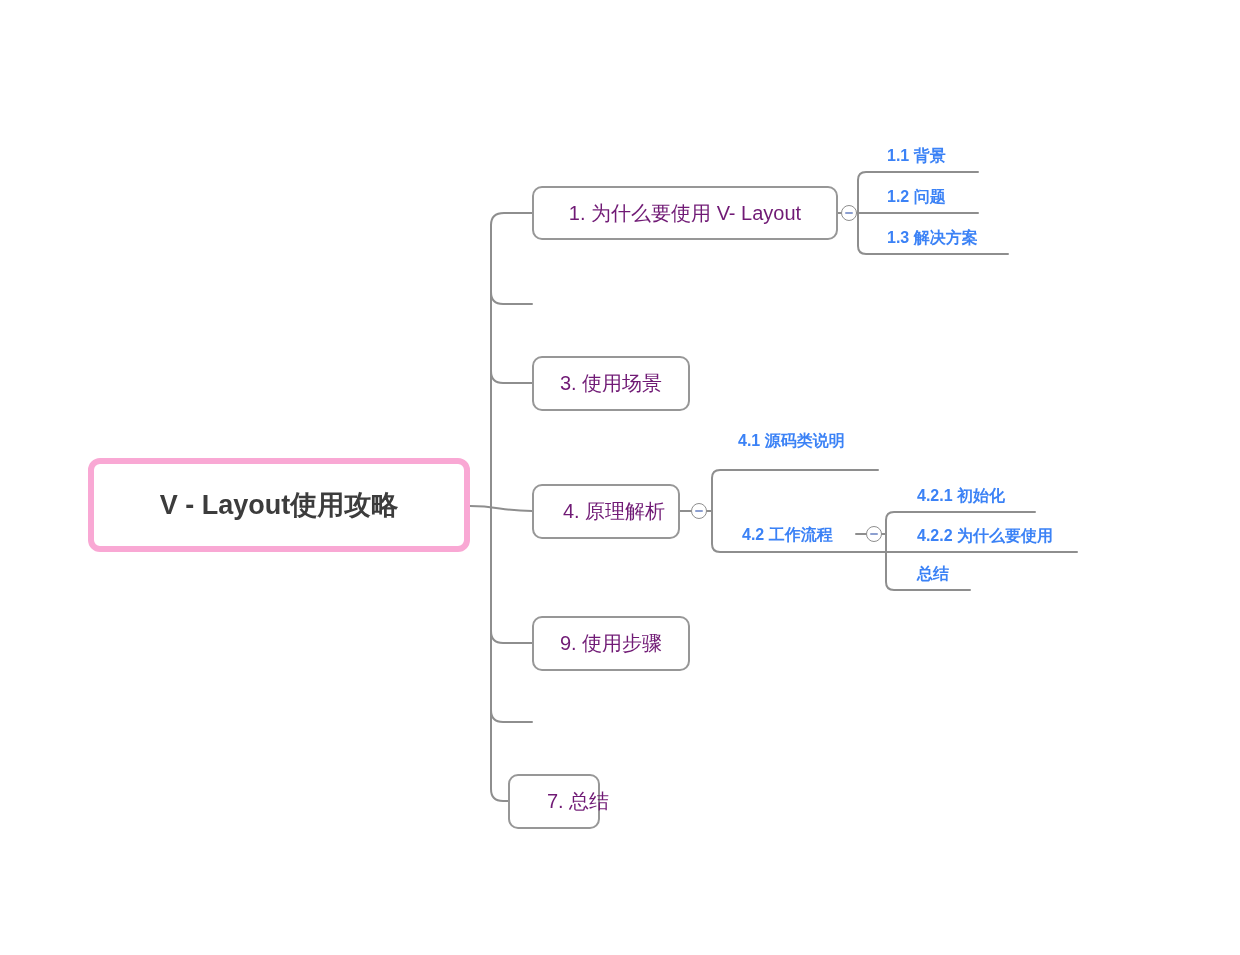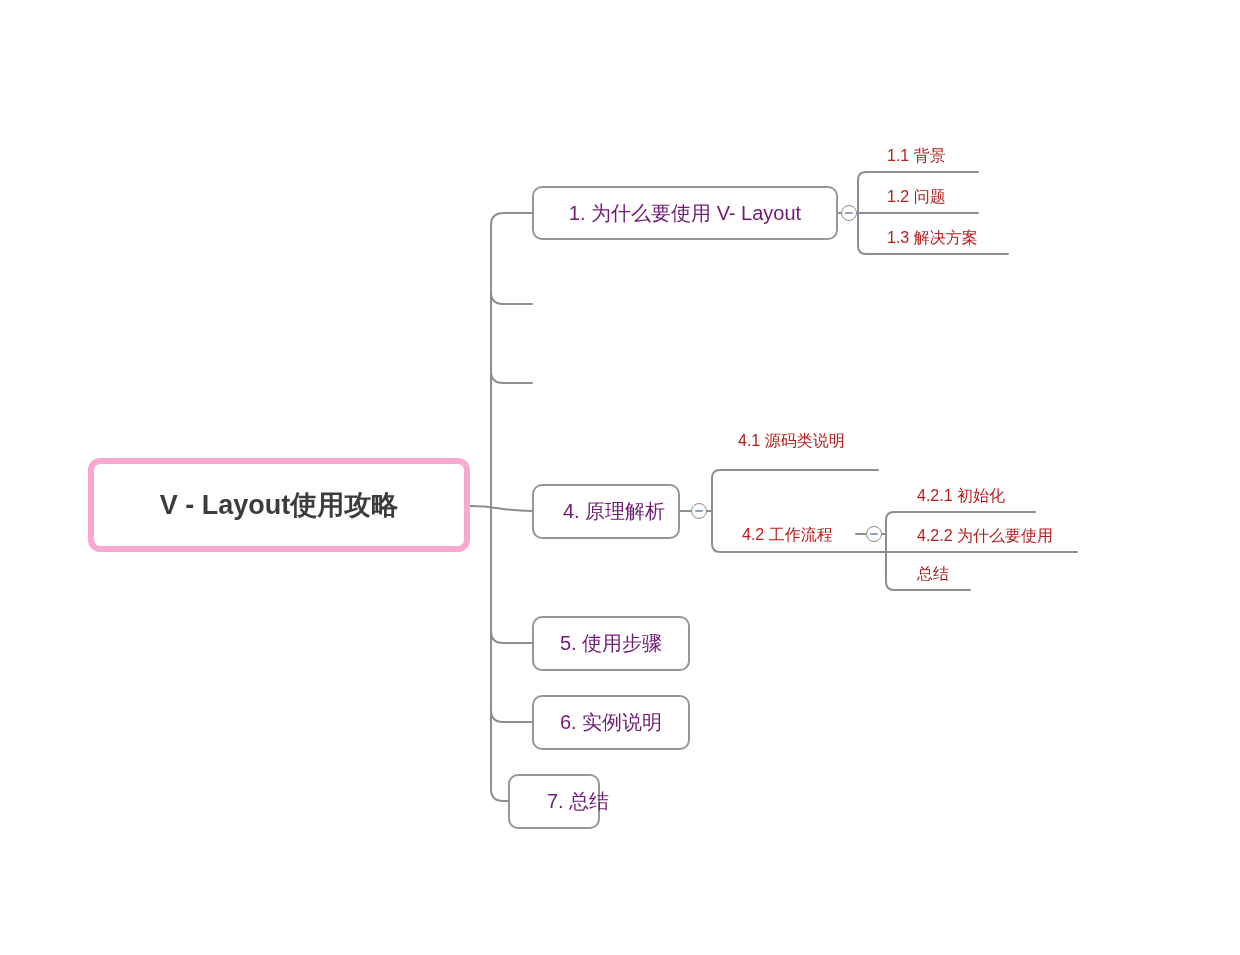--- a/index.html
+++ b/index.html
@@ -29,21 +29,21 @@
   }
   .n1 { left:532px; top:186px; width:306px; height:54px; }
   .n2 { left:532px; top:276px; width:112px; height:55px; }
   .n3 { left:532px; top:356px; width:158px; height:55px; }
   .n4 { left:532px; top:484px; width:148px; height:55px;padding-left:16px; }
   .n5 { left:532px; top:616px; width:158px; height:55px; }
   .n6 { left:532px; top:695px; width:158px; height:55px; }
   .n7 { left:508px; top:774px; width:92px; height:55px;padding-left:48px; }
 
   .line-node {
-    position:absolute; font-size:16px; font-weight:400; color:#b91c1c;
+    position:absolute; font-size:16px; font-weight:700; color:#3b82f6;
     line-height:18px; white-space:nowrap;
   }
   .c11 { left:887px; top:147px; }
   .c12 { left:887px; top:188px; }
   .c13 { left:887px; top:229px; }
   .c41 { left:738px; top:432px; }
   .c42 { left:742px; top:526px; }
   .c421 { left:917px; top:487px; }
   .c422 { left:917px; top:527px; }
   .c423 { left:917px; top:565px; }
@@ -82,23 +82,23 @@
     <path d="M878 470 H720 Q712 470 712 478 V544 Q712 552 720 552 H886"></path>
 
     <path d="M856 534 H886"></path>
     <path d="M886 552 H1077"></path>
     <path d="M1035 512 H894 Q886 512 886 520 V582 Q886 590 894 590 H970"></path>
   </svg>
 
   <div class="root-node">V - Layout使用攻略</div>
 
   <div class="box-node n1">1. 为什么要使用 V- Layout</div>
+  <div class="box-node n3">3. 使用场景</div>
   <div class="box-node n4">4. 原理解析</div>
-  <div class="box-node n5">5. 使用步骤</div>
-  <div class="box-node n6">6. 实例说明</div>
+  <div class="box-node n5">9. 使用步骤</div>
   <div class="box-node n7">7. 总结</div>
 
   <div class="line-node c11">1.1 背景</div>
   <div class="line-node c12">1.2 问题</div>
   <div class="line-node c13">1.3 解决方案</div>
 
   <div class="line-node c41">4.1 源码类说明</div>
   <div class="line-node c42">4.2 工作流程</div>
 
   <div class="line-node c421">4.2.1 初始化</div>

